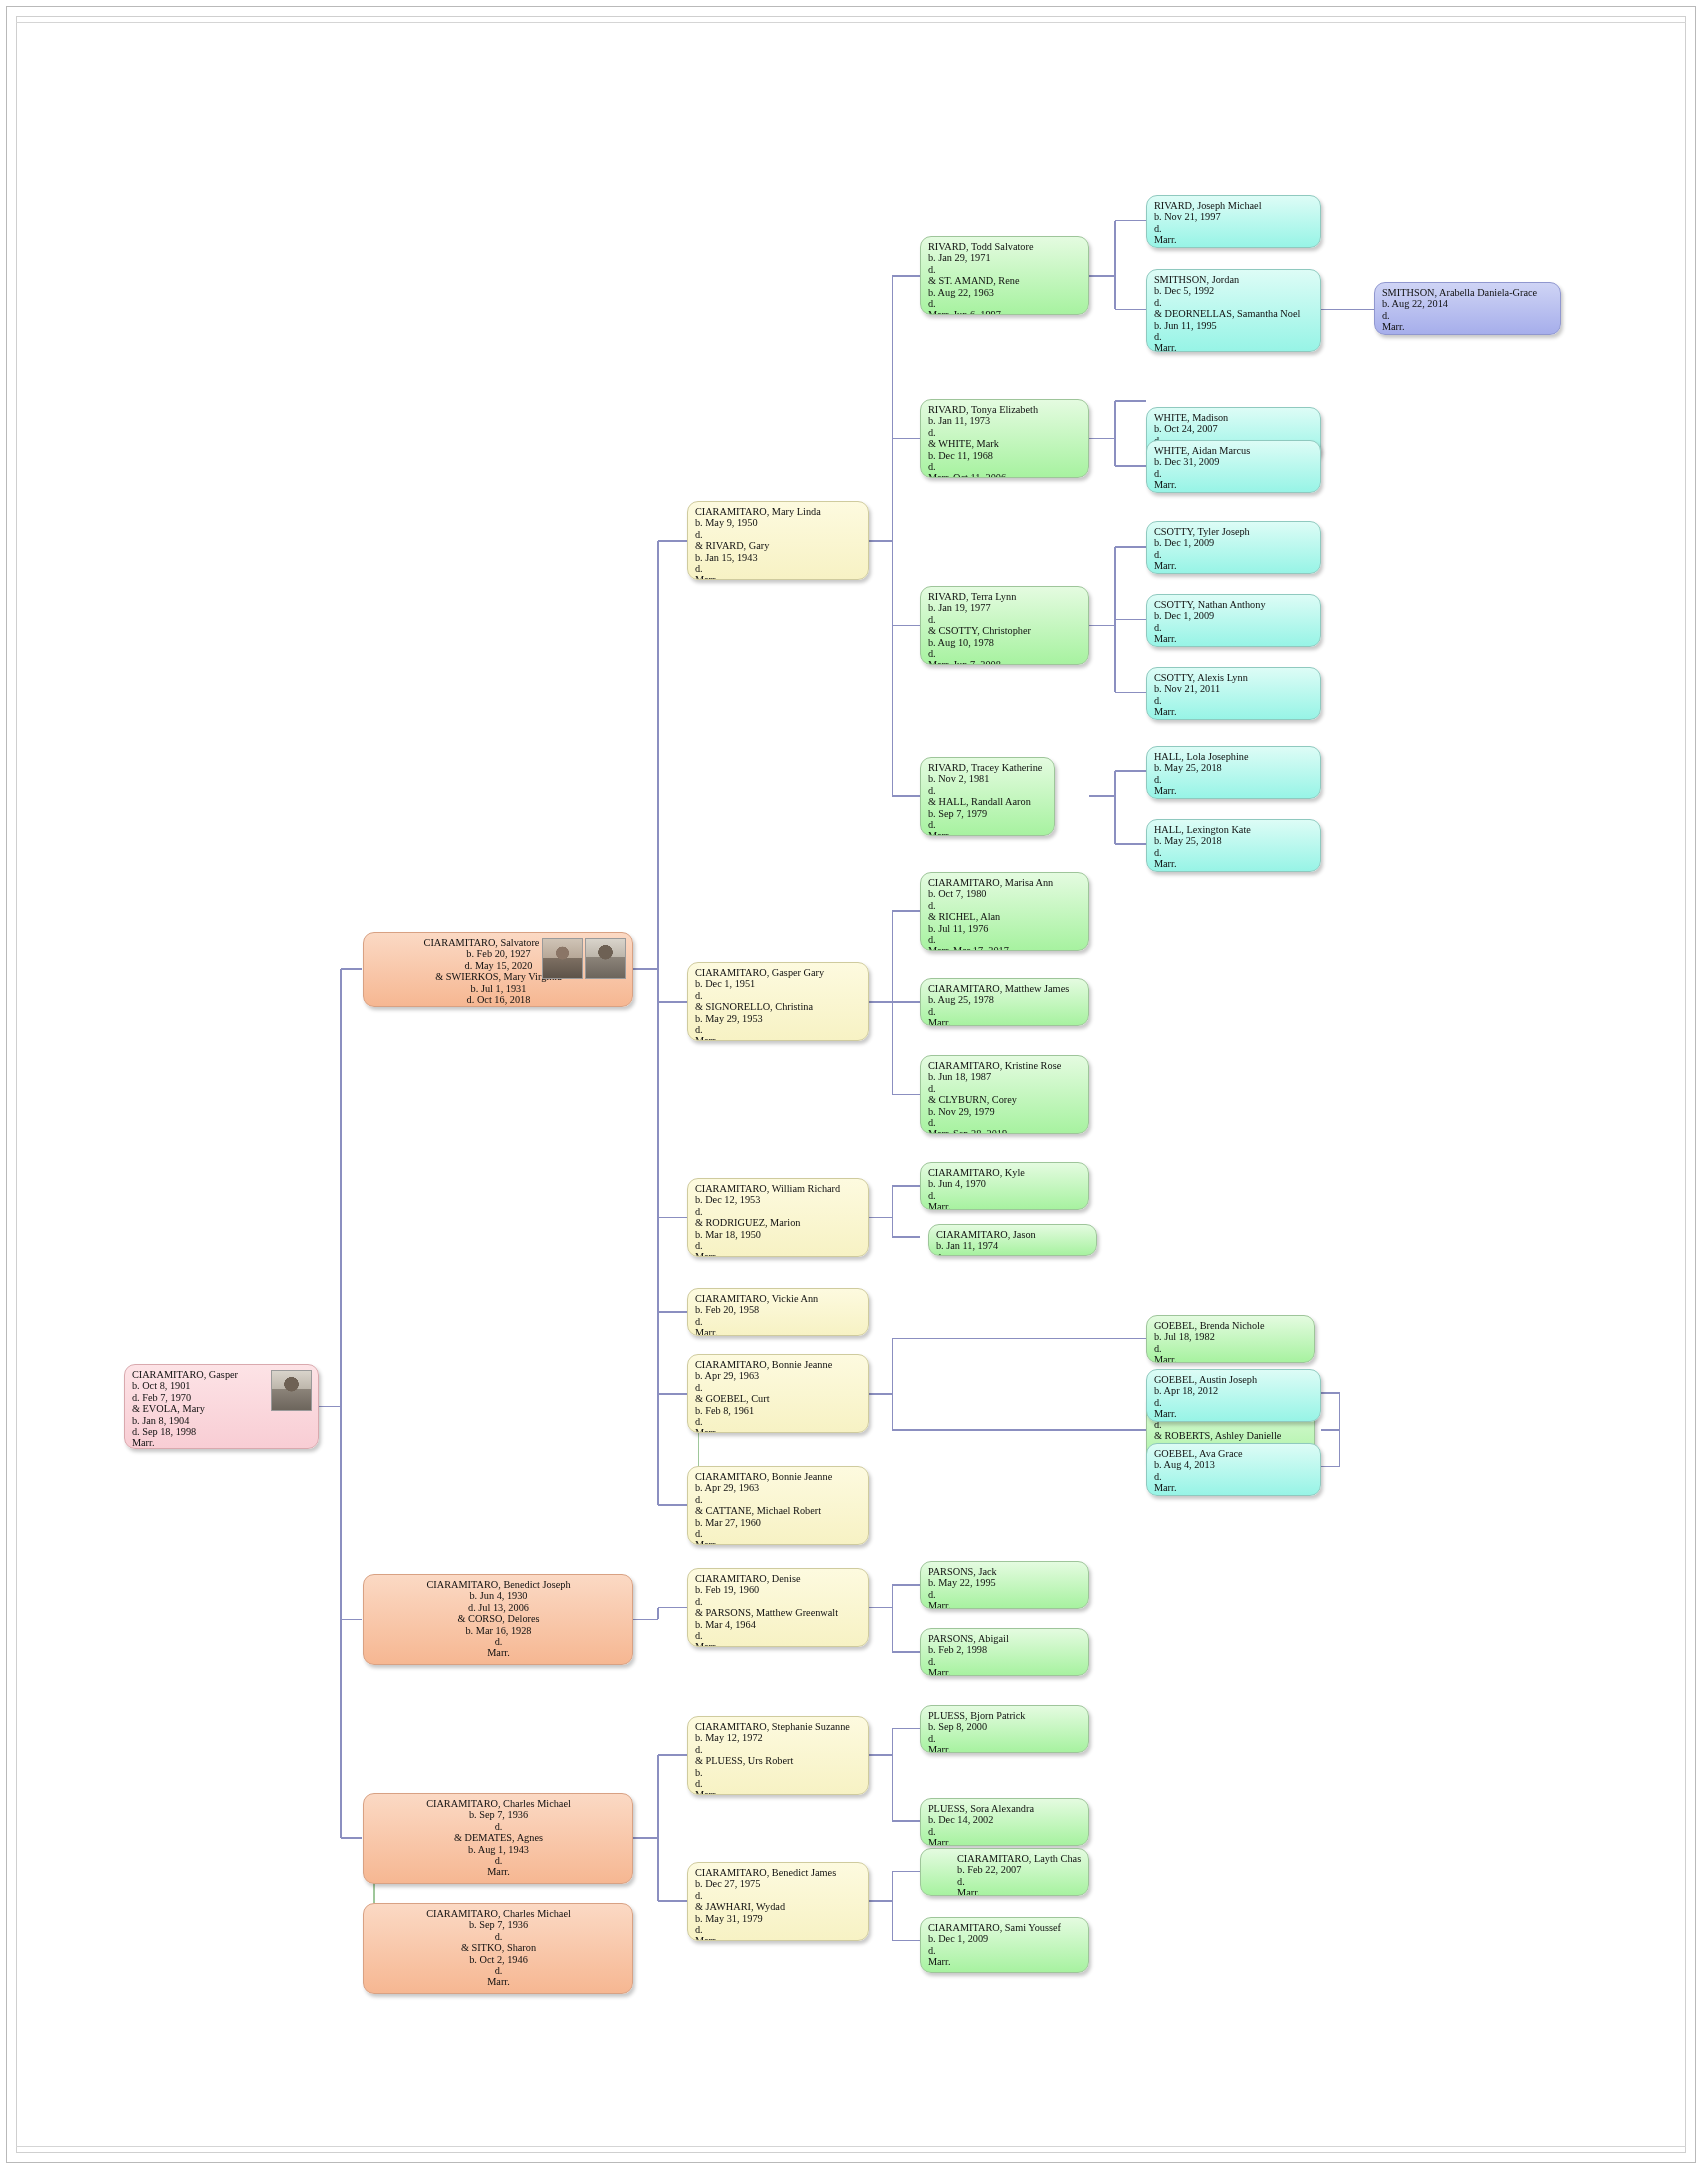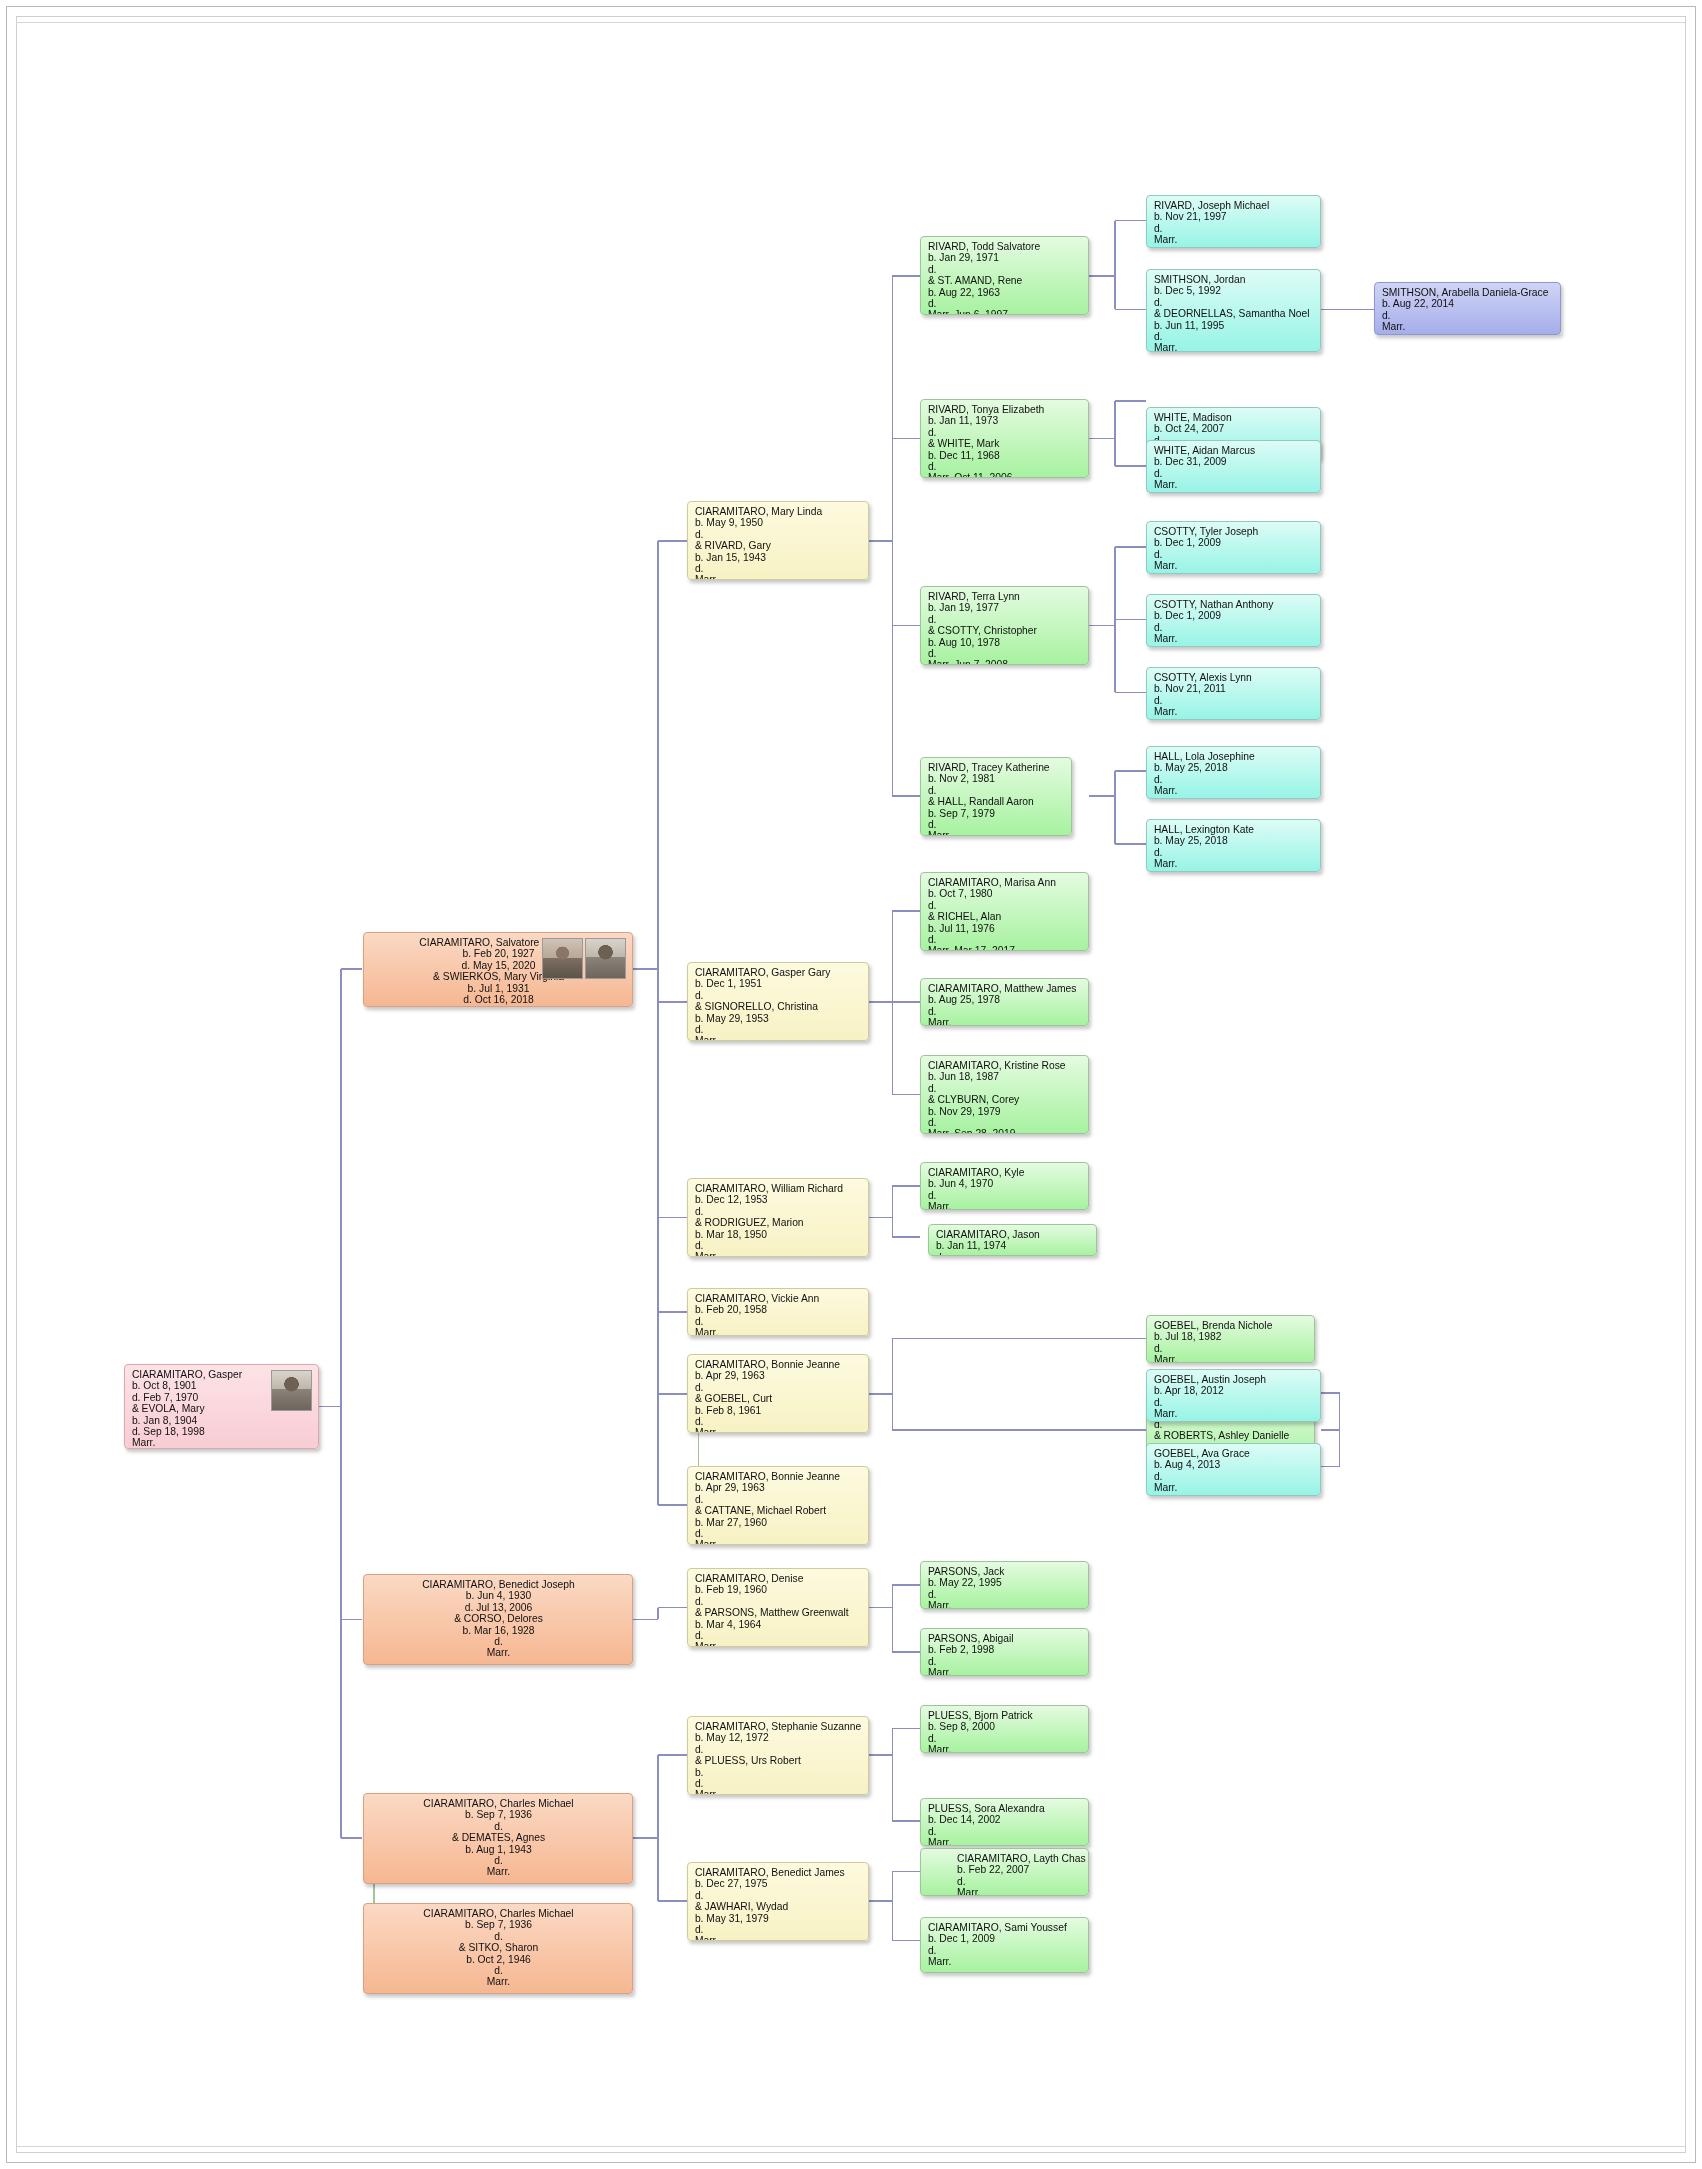--- a/index.html
+++ b/index.html
@@ -52,29 +52,30 @@
   
   #lines{
     position:absolute; left:0; top:0; width:1702px; height:2169px;
     pointer-events:none;
   }
 
   
   .card{
     position:absolute;
     box-sizing:border-box;
-    border-radius:4px;
+    border-radius:11px;
     border:1px solid rgba(120,120,120,0.55);
     padding:3.9px 5.9px 3.9px 6.9px;
     font-size:10.3px;
     line-height:11.4px;
     color:#101010;
     box-shadow:2px 3px 3.9px rgba(0,0,0,0.22);
     overflow:hidden;
     white-space:nowrap;
+    font-family:Liberation Serif, serif;
   }
   .card .ln{ display:block; }
 
   
   .c-pink   { background:linear-gradient(180deg,#fde3e6 0%,#f8cdd4 100%); border-color:#d9a9ae; }
   .c-salmon { background:linear-gradient(180deg,#fbd9c4 0%,#f6b792 100%); border-color:#d8a183;text-align:center; }
   .c-cream  { background:linear-gradient(180deg,#fdfadf 0%,#f7f2c4 100%); border-color:#cfcb9e; }
   .c-green  { background:linear-gradient(180deg,#e4fbe0 0%,#a7f2a0 100%); border-color:#9ec59a; }
   .c-cyan   { background:linear-gradient(180deg,#ddfcf6 0%,#97f4e6 100%); border-color:#8fc9bf; }
   .c-blue   { background:linear-gradient(180deg,#cfd4f5 0%,#a6aeeb 100%); border-color:#9097cf; }
@@ -362,21 +363,21 @@
       </div>
       <div class="card c-green" style="left: 920px; top: 586px; width: 169px; height: 79px;">
         <span class="ln">RIVARD, Terra Lynn</span>
         <span class="ln">b. Jan 19, 1977</span>
         <span class="ln">d.</span>
         <span class="ln">&amp; CSOTTY, Christopher</span>
         <span class="ln">b. Aug 10, 1978</span>
         <span class="ln">d.</span>
         <span class="ln">Marr. Jun 7, 2008</span>
       </div>
-      <div class="card c-green" style="left: 920px; top: 757px; width: 152px; height: 79px;">
+      <div class="card c-green" style="left: 920px; top: 757px; width: 135px; height: 79px;">
         <span class="ln">RIVARD, Tracey Katherine</span>
         <span class="ln">b. Nov 2, 1981</span>
         <span class="ln">d.</span>
         <span class="ln">&amp; HALL, Randall Aaron</span>
         <span class="ln">b. Sep 7, 1979</span>
         <span class="ln">d.</span>
         <span class="ln">Marr.</span>
       </div>
       <div class="card c-green" style="left: 920px; top: 872px; width: 169px; height: 79px;">
         <span class="ln">CIARAMITARO, Marisa Ann</span>

